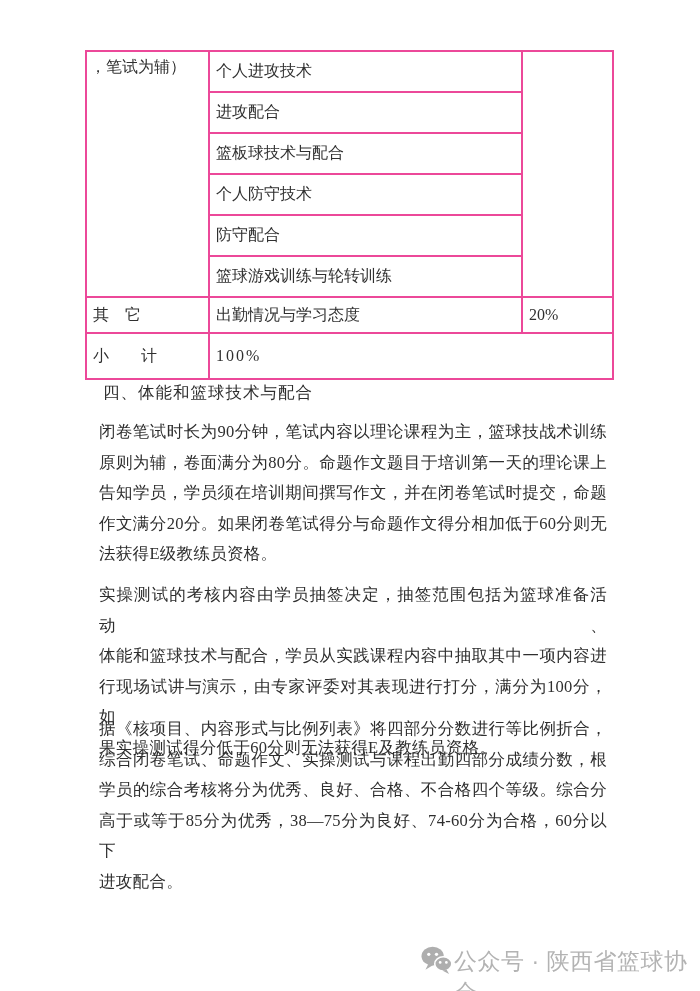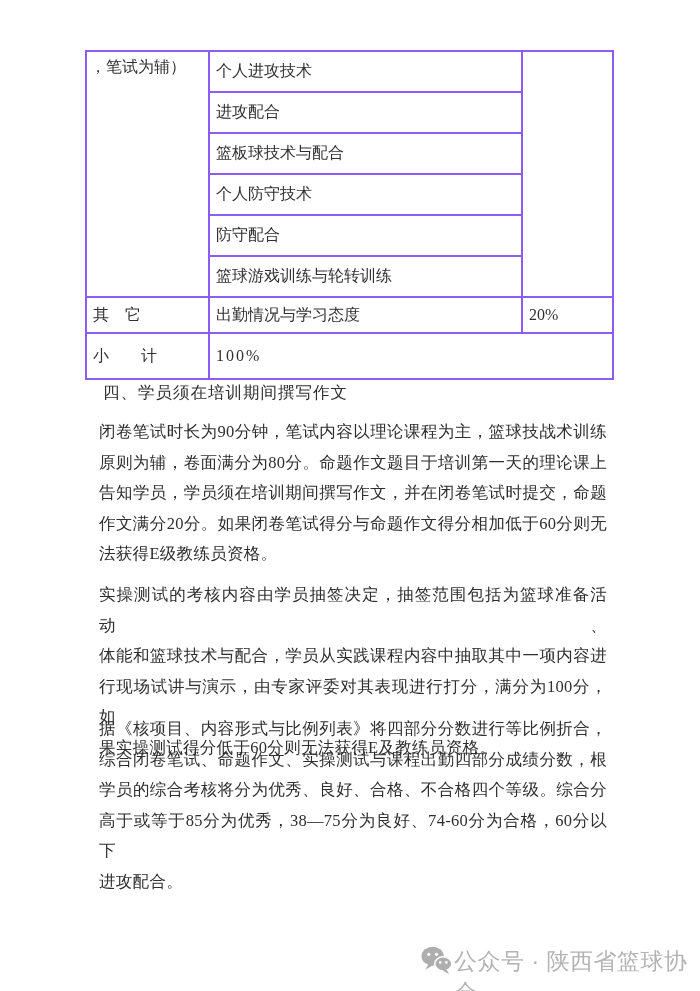--- a/index.html
+++ b/index.html
@@ -16,21 +16,21 @@
   .score-table {
     position: absolute;
     left: 85px; top: 50px;
     width: 527px;
     border-collapse: collapse;
     table-layout: fixed;
     font-size: 16px;
     color: #303030;
   }
   .score-table td {
-    border: 2px solid #8b5cf6;
+    border: 2px solid #ec4899;
     padding: 2px 4px 2px 6px;
     vertical-align: middle;
     overflow: hidden;
     white-space: nowrap;
   }
   .col1 { width: 123px; }
   .col2 { width: 313px; }
   .col3 { width: 91px; }
   td.carryover { vertical-align: top; padding-top: 5px; padding-left: 3px; }
   tr.tech-row { height: 41px; }
@@ -116,21 +116,21 @@
       <td>出勤情况与学习态度</td>
       <td>20%</td>
     </tr>
     <tr class="subtotal-row">
       <td>小　　计</td>
       <td class="subtotal-value" colspan="2">100%</td>
     </tr>
   </tbody>
 </table>
 
-<div class="section-heading">四、学员须在培训期间撰写作文</div>
+<div class="section-heading">四、体能和篮球技术与配合</div>
 
 <div class="para" id="para-1">
   <div class="jline">闭卷笔试时长为90分钟，笔试内容以理论课程为主，篮球技战术训练</div>
   <div class="jline">原则为辅，卷面满分为80分。命题作文题目于培训第一天的理论课上</div>
   <div class="jline">告知学员，学员须在培训期间撰写作文，并在闭卷笔试时提交，命题</div>
   <div class="jline">作文满分20分。如果闭卷笔试得分与命题作文得分相加低于60分则无</div>
   <div class="jline last">法获得E级教练员资格。</div>
 </div>
 
 <div class="para" id="para-2">

